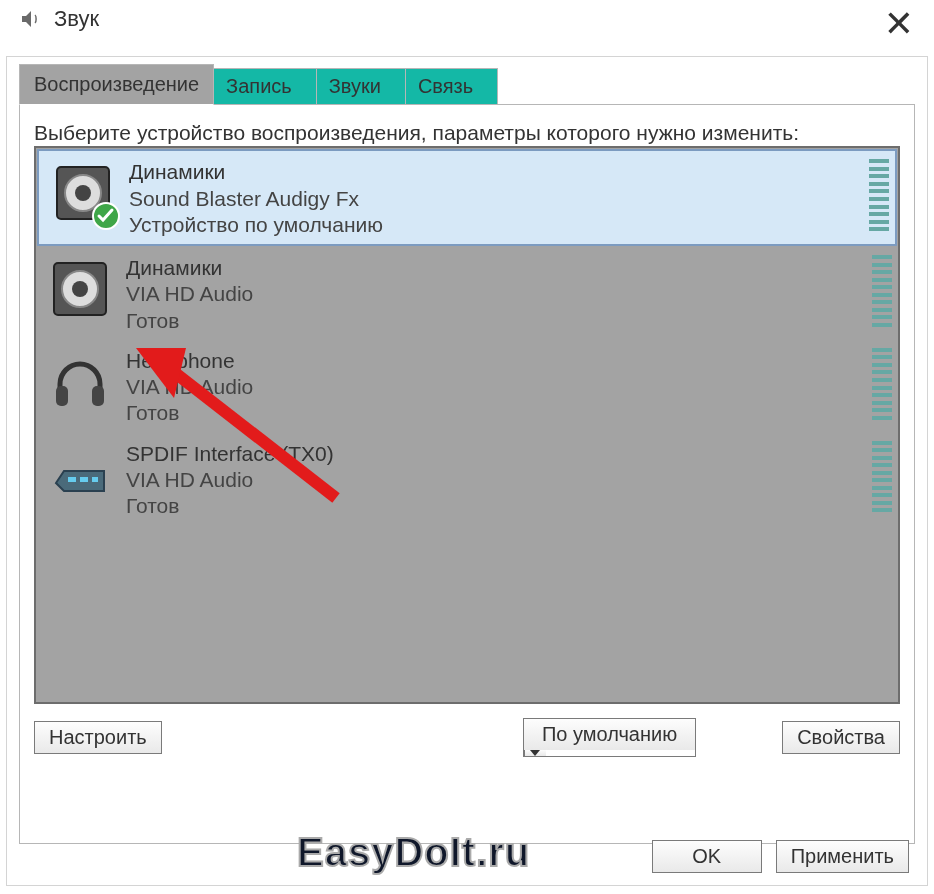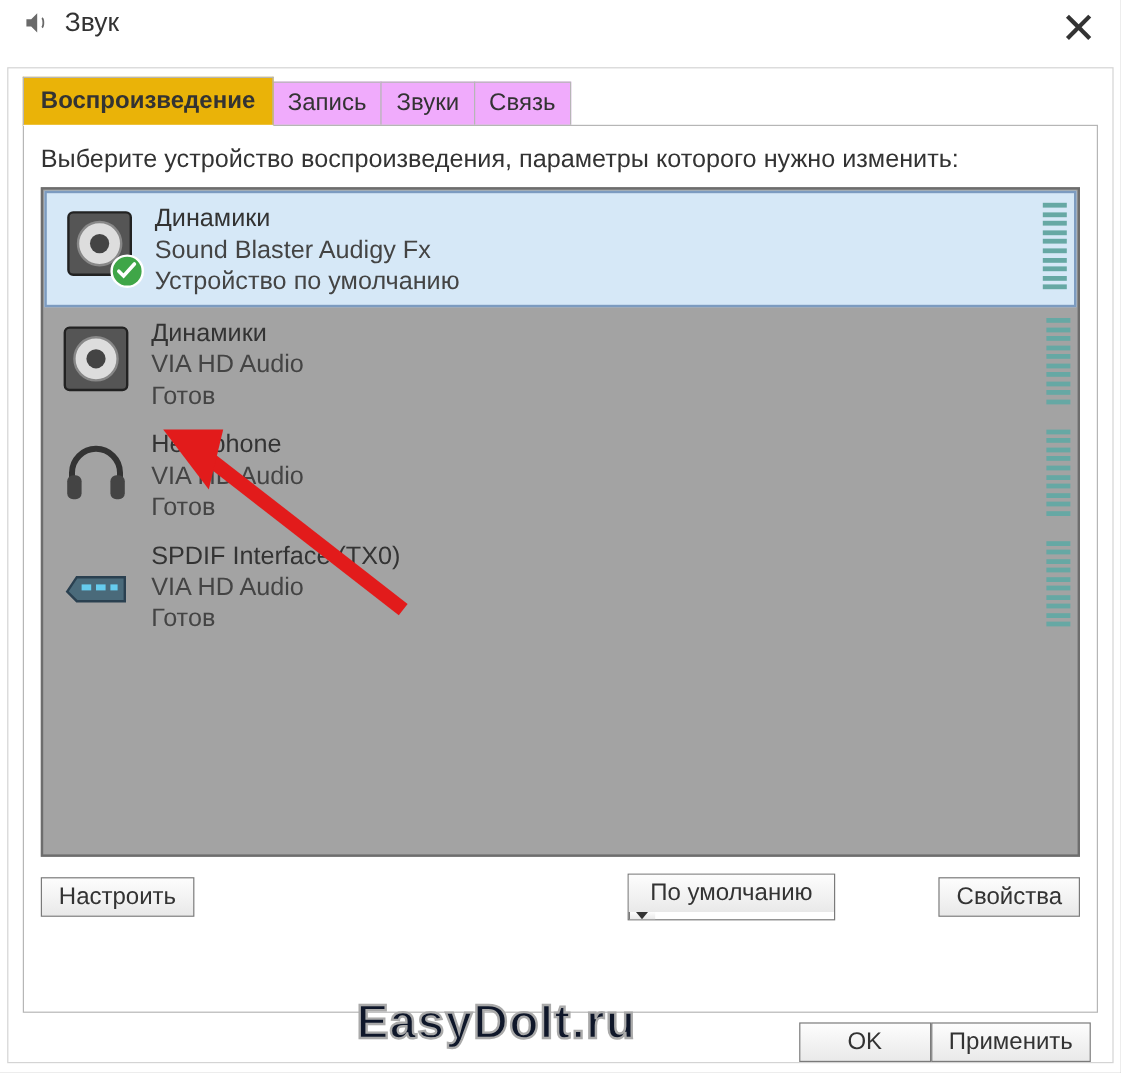--- a/index.html
+++ b/index.html
@@ -40,47 +40,46 @@
     height: 830px;
     position: relative;
   }
   .tabstrip {
     display: flex;
     margin-top: -1px;
     margin-bottom: -1px;
   }
   .tab {
     border: 1px solid #b6b6b6;
-    background: #f0abfc;
-    padding: 6px 12px 4px 12px;
+    background: #14b8a6;
+    padding: 6px 24px 4px 12px;
     font-size: 20px;
     color: #333;
     position: relative;
     margin-right: -1px;
     cursor: default;
   }
   .tab.active {
-    background: #eab308;
+    background: #a3a3a3;
     border-bottom-color: #fff;
     z-index: 2;
     padding: 8px 14px 8px 14px;
     margin-top: -4px;
-    font-weight: 700;
+    font-weight: 400;
   }
   .tab-panel {
     border: 1px solid #b6b6b6;
     background: #fff;
     padding: 14px 14px 14px 14px;
     position: relative;
     height: 740px;
   }
   .instruction {
     font-size: 21px;
     color: #333;
-    margin-bottom: 10px;
     line-height: 1.3;
   }
   .device-list {
     border: 2px solid #6d6d6d;
     background: #a3a3a3;
     height: 558px;
     overflow: hidden;
     position: relative;
   }
   .device-item {
@@ -157,23 +156,24 @@
     font-size: 20px;
   }
   .dropdown-btn .arrow {
     background: linear-gradient(#fdfdfd, #e9e9e9);
     border-left: 1px solid #7a7a7a;
     width: 22px;
     display: flex; align-items: center; justify-content: center;
   }
   .bottom-row {
     position: absolute;
-    bottom: 0;
+    bottom: 12px;
     right: 18px;
     display: flex;
+    gap: 14px;
   }
   .watermark {
     position: absolute;
     bottom: 10px;
     left: 290px;
     font-size: 40px;
     font-weight: 700;
     color: #0f172a;
     -webkit-text-stroke: 2px #aaa;
     letter-spacing: 1px;

